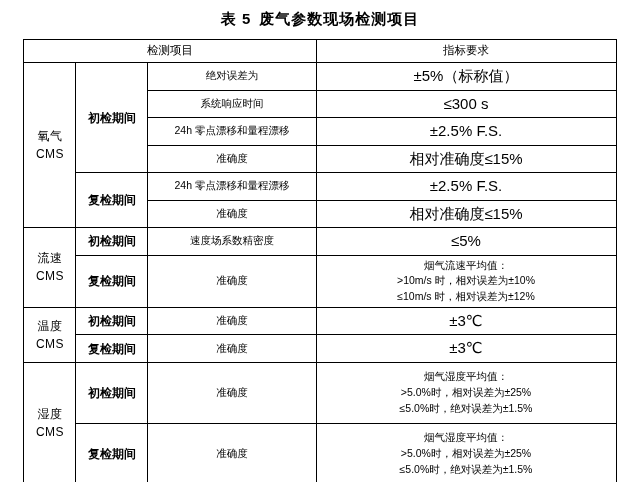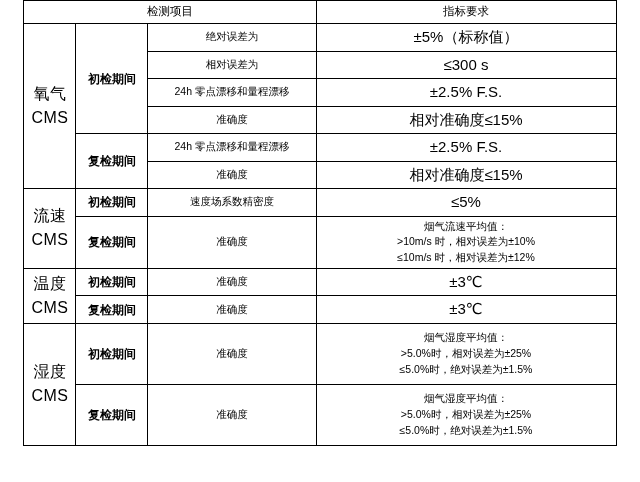--- a/index.html
+++ b/index.html
@@ -48,21 +48,21 @@
     padding: 2px 3px;
     line-height: 1.5;
     height: 18px;
     margin-top: 12px;
   }
   td.hdr {
     font-size: 11.5px;
     padding: 4px 3px;
   }
   td.grp {
-    font-size: 16px;
+    font-size: 12px;
     line-height: 1.6;
     letter-spacing: 0.5px;
   }
   td.period {
     font-size: 12px;
     font-weight: bold;
   }
   td.item {
     font-size: 10.5px;
   }
@@ -84,20 +84,23 @@
   }
   .grpline {
     display: block;
   }
 </style>
 </head>
 <body>
 
 <div class="page">
 
+  <div class="title">
+    <span class="tnum">表 5</span><span>废气参数现场检测项目</span>
+  </div>
 
   <table class="main">
     <colgroup>
       <col style="width:52px">
       <col style="width:72px">
       <col style="width:168px">
       <col style="width:300px">
     </colgroup>
     <tbody>
       <tr>
@@ -108,21 +111,21 @@
       <tr>
         <td class="grp" rowspan="6">
           <span class="grpline">氧气</span>
           <span class="grpline">CMS</span>
         </td>
         <td class="period" rowspan="4">初检期间</td>
         <td class="item">绝对误差为</td>
         <td class="req">±5%（标称值）</td>
       </tr>
       <tr>
-        <td class="item">相对误差为</td>
+        <td class="item">系统响应时间</td>
         <td class="req">≤300 s</td>
       </tr>
       <tr>
         <td class="item">24h 零点漂移和量程漂移</td>
         <td class="req">±2.5% F.S.</td>
       </tr>
       <tr>
         <td class="item">准确度</td>
         <td class="req">相对准确度≤15%</td>
       </tr>

